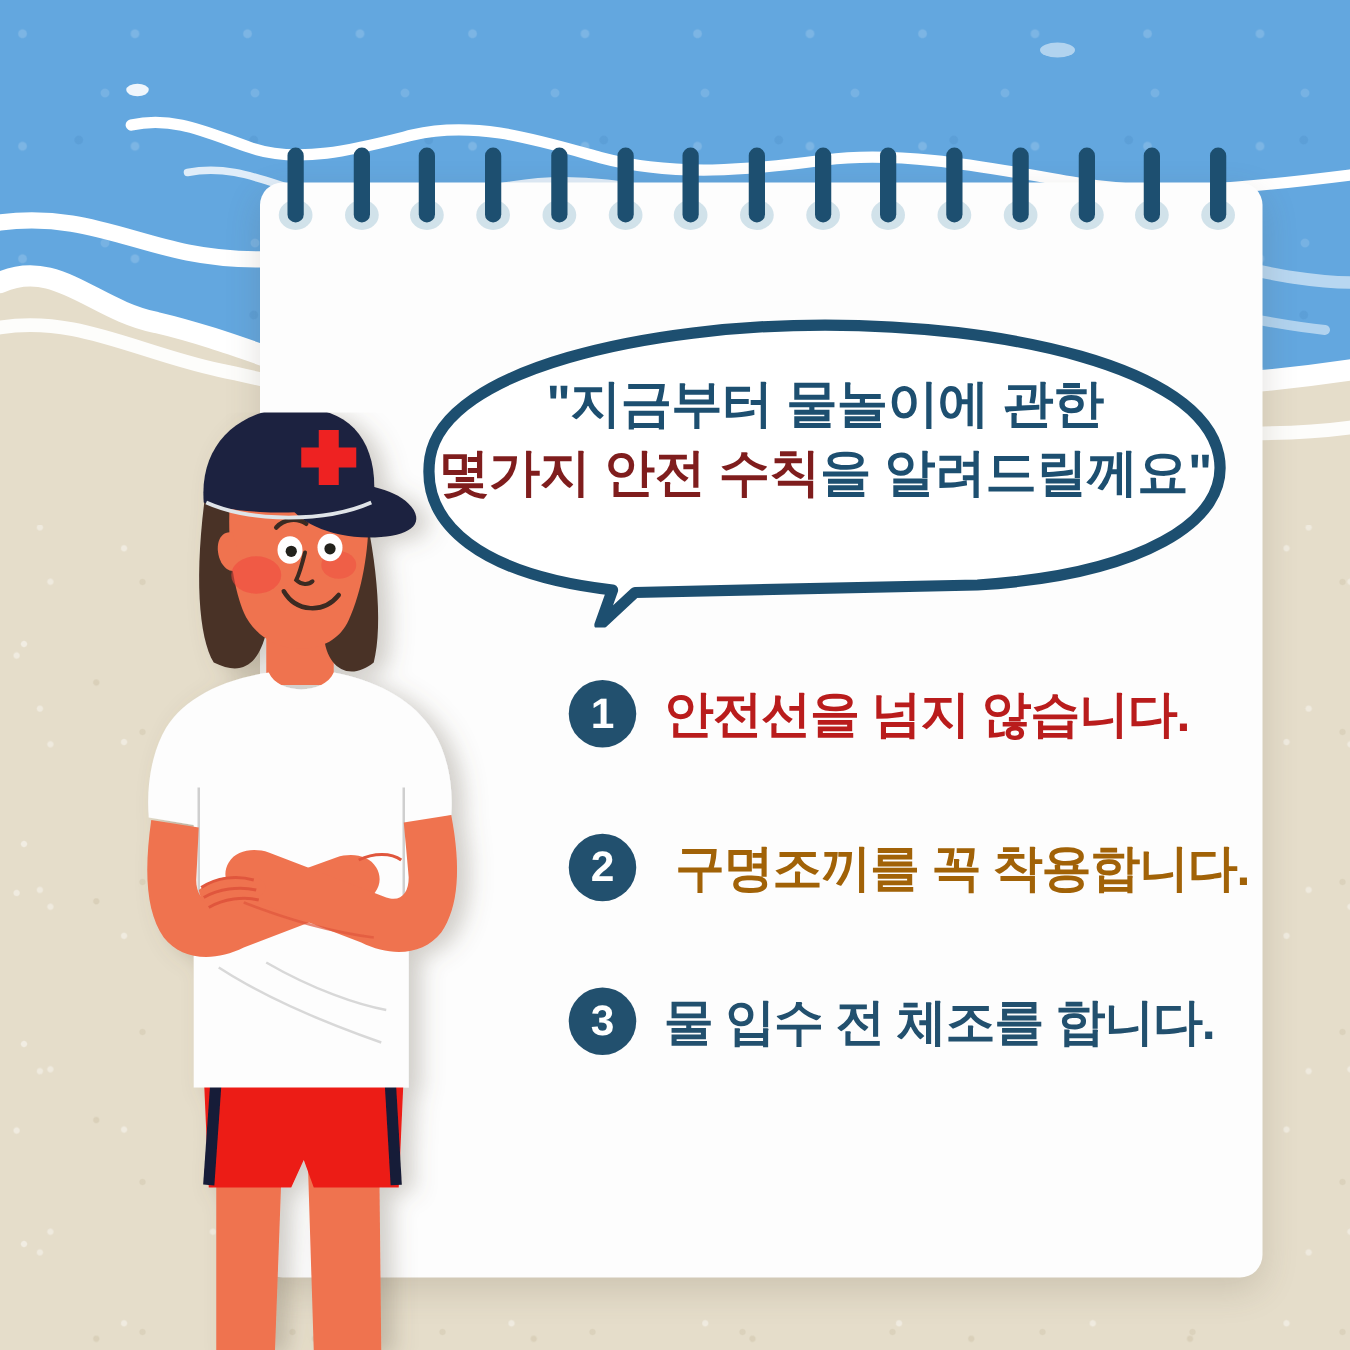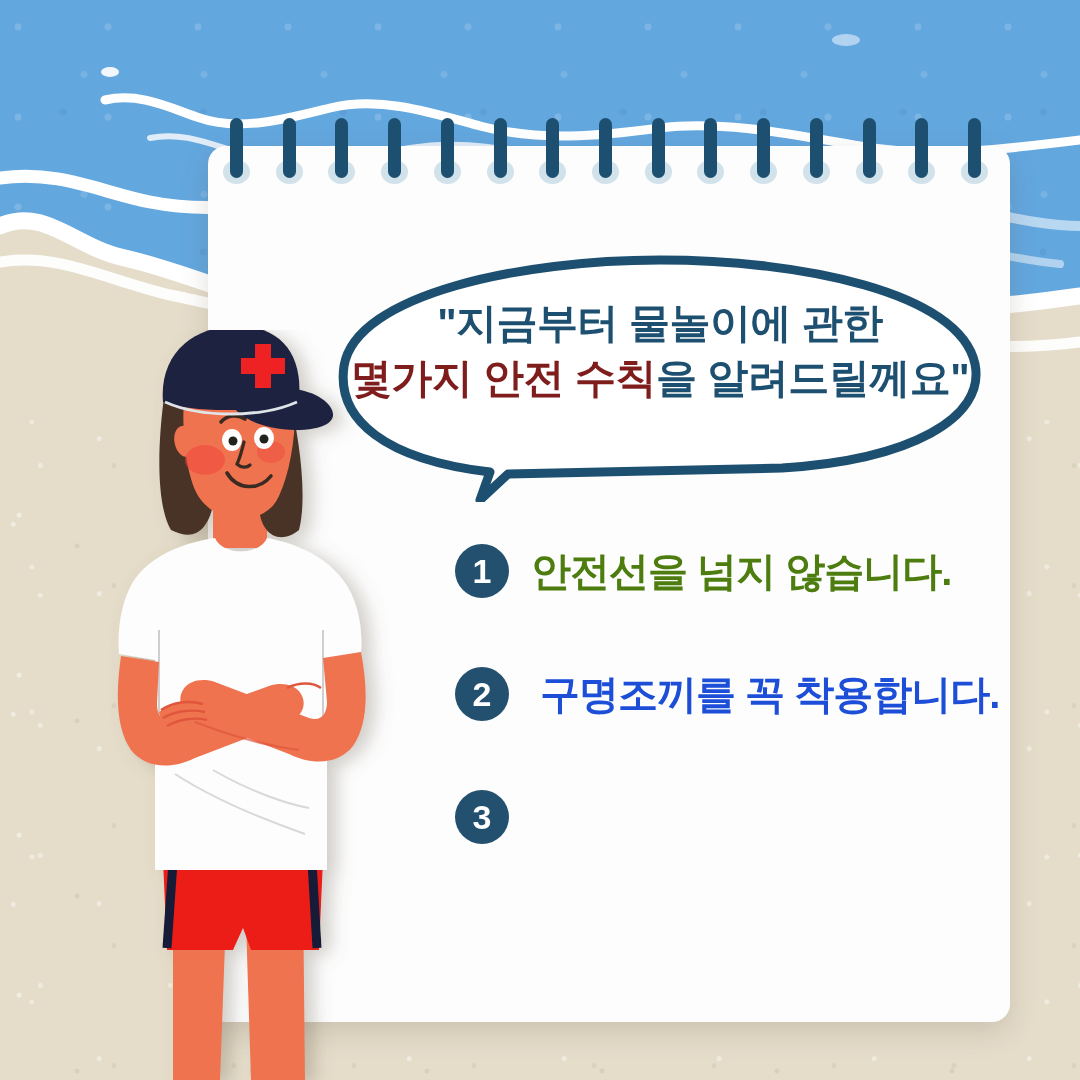--- a/index.html
+++ b/index.html
@@ -232,24 +232,25 @@
     </svg>
     <div class="bubble-txt">
       <div class="bubble-line">"지금부터 물놀이에 관한</div>
       <div class="bubble-line"><span class="hl">몇가지 안전 수칙</span><span>을 알려드릴께요"</span></div>
     </div>
   </div>
 
   <div class="list" id="rules-list">
       <div class="list-item">
         <div class="badge" style="background: rgb(34, 80, 110);">1</div>
-        <div class="list-text" style="color: #4d7c0f;">안전선을 넘지 않습니다.</div>
+        <div class="list-text" style="color: #b91c1c;">안전선을 넘지 않습니다.</div>
       </div>
       <div class="list-item">
         <div class="badge" style="background: rgb(34, 80, 110);">2</div>
-        <div class="list-text" style="color: #1d4ed8; margin-left: 31px;">구명조끼를 꼭 착용합니다.</div>
+        <div class="list-text" style="color: #a16207; margin-left: 31px;">구명조끼를 꼭 착용합니다.</div>
       </div>
       <div class="list-item">
         <div class="badge" style="background: rgb(34, 80, 110);">3</div>
+        <div class="list-text" style="color: rgb(34, 80, 110);">물 입수 전 체조를 합니다.</div>
       </div>
     </div>
 
 </div>
 
 </body></html>

